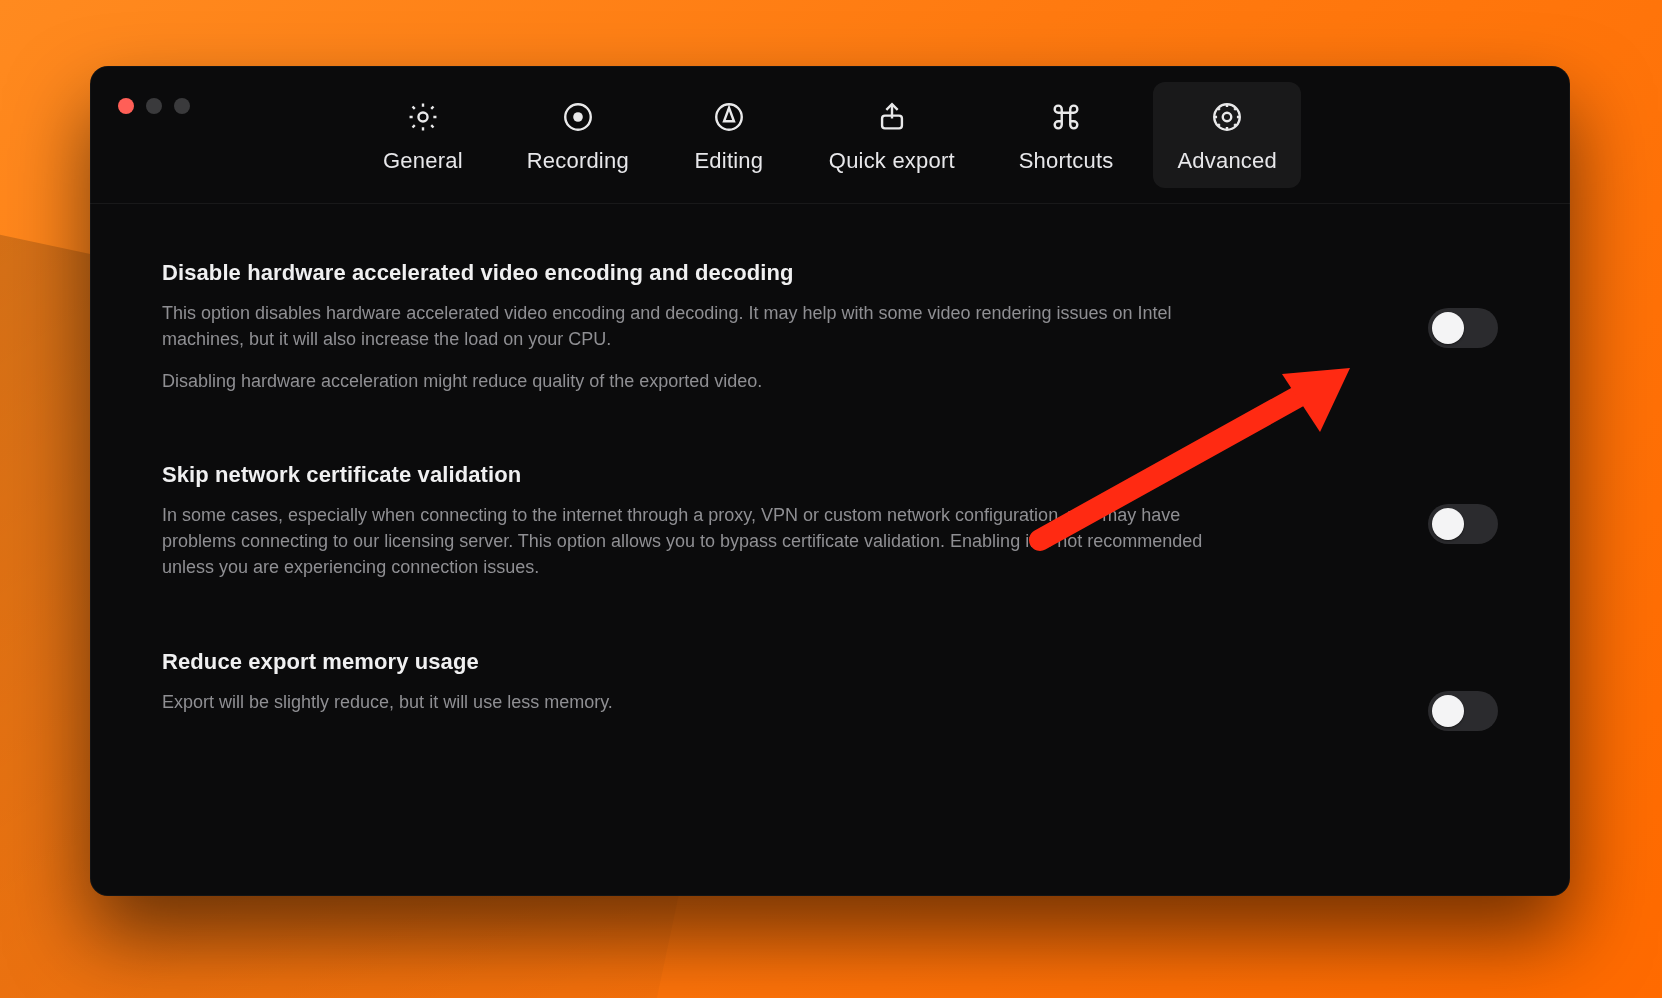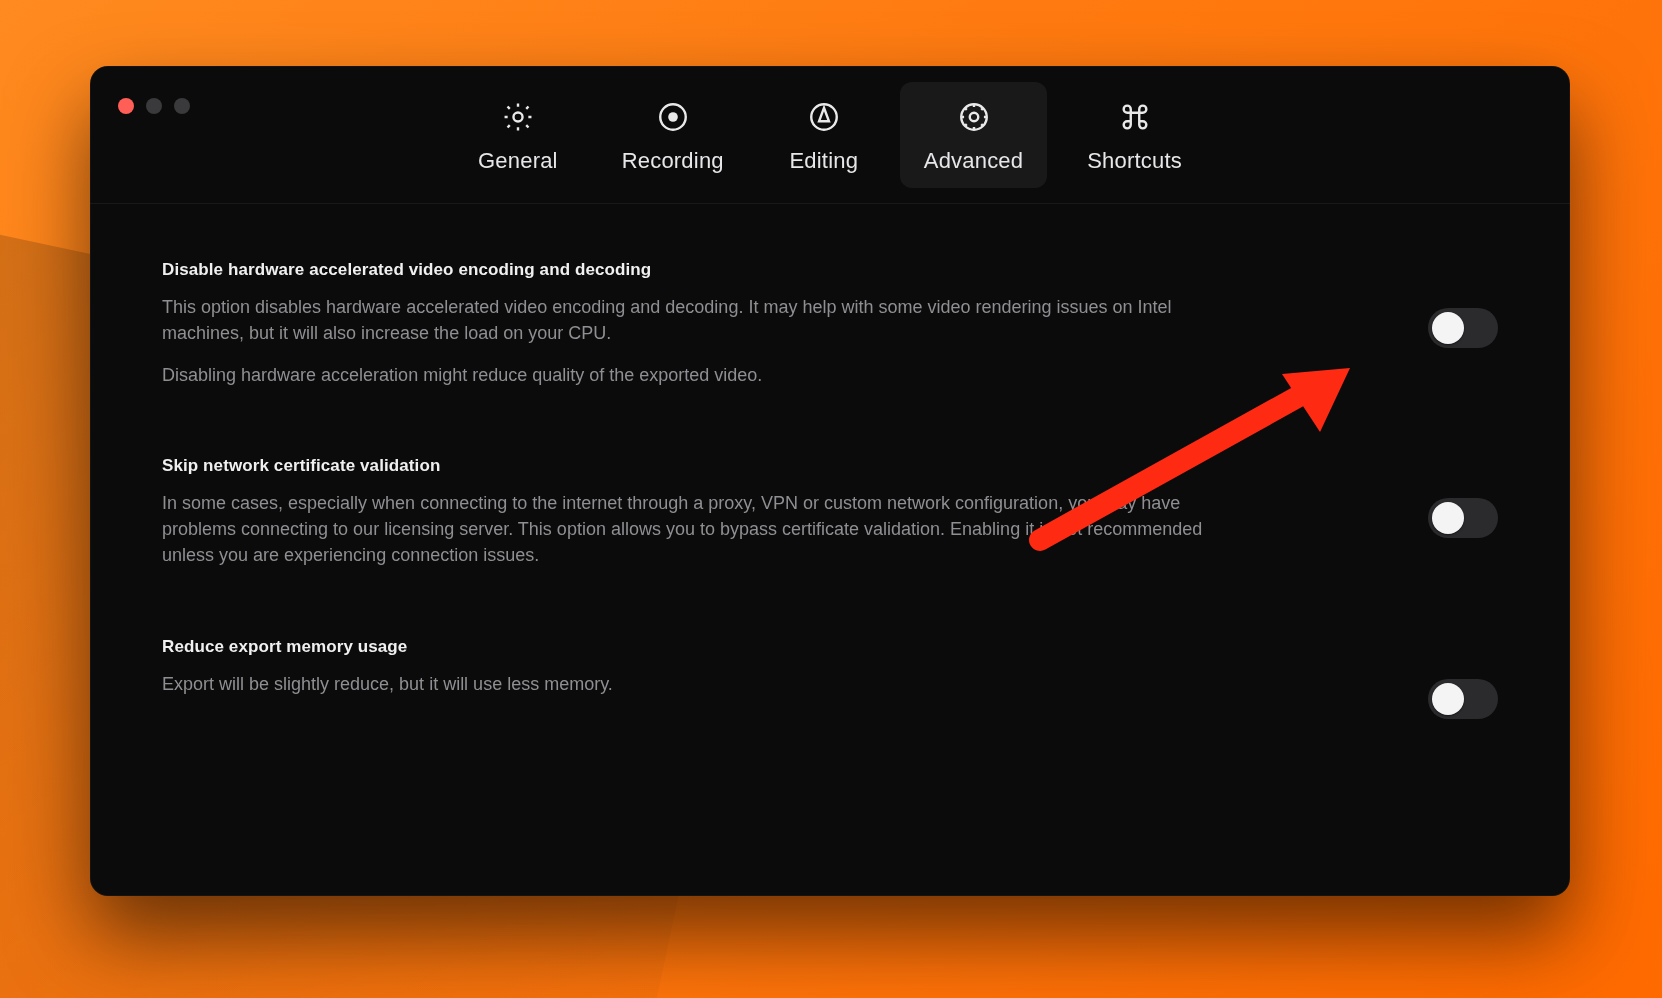--- a/index.html
+++ b/index.html
@@ -84,21 +84,21 @@
   }
   .setting {
     display: flex;
     align-items: flex-start;
     justify-content: space-between;
     gap: 60px;
     margin-bottom: 68px;
   }
   .setting .text { max-width: 1080px; }
   .setting h3 {
-    font-size: 17px;
+    font-size: 22px;
     font-weight: 600;
     color: #f0f0f1;
     margin-bottom: 14px;
     letter-spacing: 0.1px;
   }
   .setting p {
     font-size: 18px;
     line-height: 1.45;
     color: #8f8f93;
     font-weight: 450;
@@ -168,39 +168,49 @@
       <div class="tab">
         <span class="icon">
           <svg viewBox="0 0 24 24">
               <circle cx="12" cy="12" r="9"></circle>
               <path d="M12 5.5 8.5 15h7z" fill="none"></path>
             </svg>
         </span>
         <span class="label">Editing</span>
       </div>
 
+      <div class="tab">
+        <span class="icon">
+          <svg viewBox="0 0 24 24">
+              <path d="M12 3v10"></path>
+              <path d="M8 7l4-4 4 4"></path>
+              <rect x="5" y="11" width="14" height="9" rx="2"></rect>
+            </svg>
+        </span>
+        <span class="label">Quick export</span>
+      </div>
+
+      <div class="tab">
+        <span class="icon">
+          <svg viewBox="0 0 24 24">
+              <path d="M9 9V6.5A2.5 2.5 0 1 0 6.5 9H9zm0 0h6m-6 0v6m6-6V6.5A2.5 2.5 0 1 1 17.5 9H15zm0 0v6m0 0h2.5A2.5 2.5 0 1 1 15 17.5V15zm-6 0H6.5A2.5 2.5 0 1 0 9 17.5V15z"></path>
+            </svg>
+        </span>
+        <span class="label">Shortcuts</span>
+      </div>
 
       <div class="tab active">
         <span class="icon">
           <svg viewBox="0 0 24 24">
               <circle cx="12" cy="12" r="9"></circle>
               <circle cx="12" cy="12" r="3"></circle>
               <path d="M12 3v2M12 19v2M3 12h2M19 12h2M5.5 5.5l1.4 1.4M17.1 17.1l1.4 1.4M5.5 18.5l1.4-1.4M17.1 6.9l1.4-1.4"></path>
             </svg>
         </span>
         <span class="label">Advanced</span>
-      </div>
-
-      <div class="tab">
-        <span class="icon">
-          <svg viewBox="0 0 24 24">
-              <path d="M9 9V6.5A2.5 2.5 0 1 0 6.5 9H9zm0 0h6m-6 0v6m6-6V6.5A2.5 2.5 0 1 1 17.5 9H15zm0 0v6m0 0h2.5A2.5 2.5 0 1 1 15 17.5V15zm-6 0H6.5A2.5 2.5 0 1 0 9 17.5V15z"></path>
-            </svg>
-        </span>
-        <span class="label">Shortcuts</span>
       </div>
 
     </div>
   </div>
 
   <div class="content">
 
     <div class="setting">
       <div class="text">
         <h3>Disable hardware accelerated video encoding and decoding</h3>

